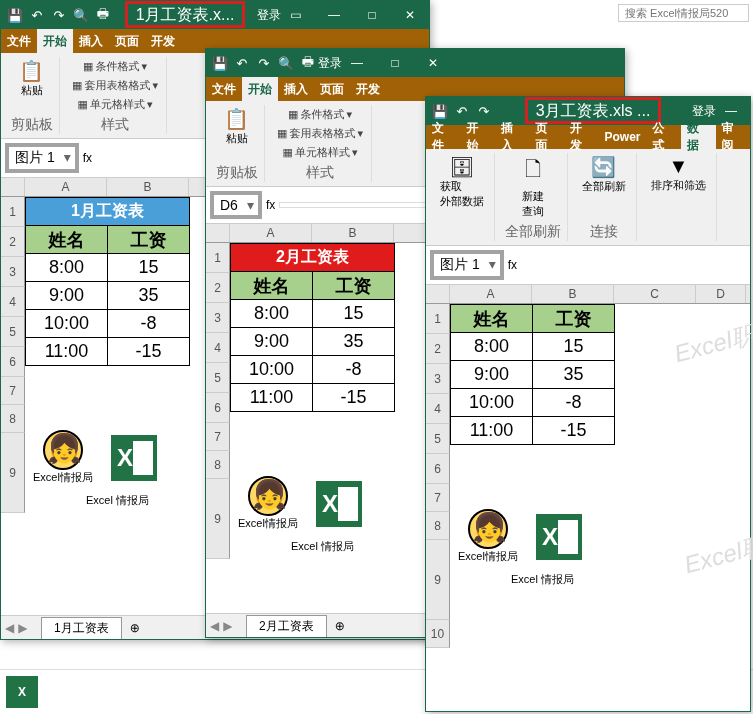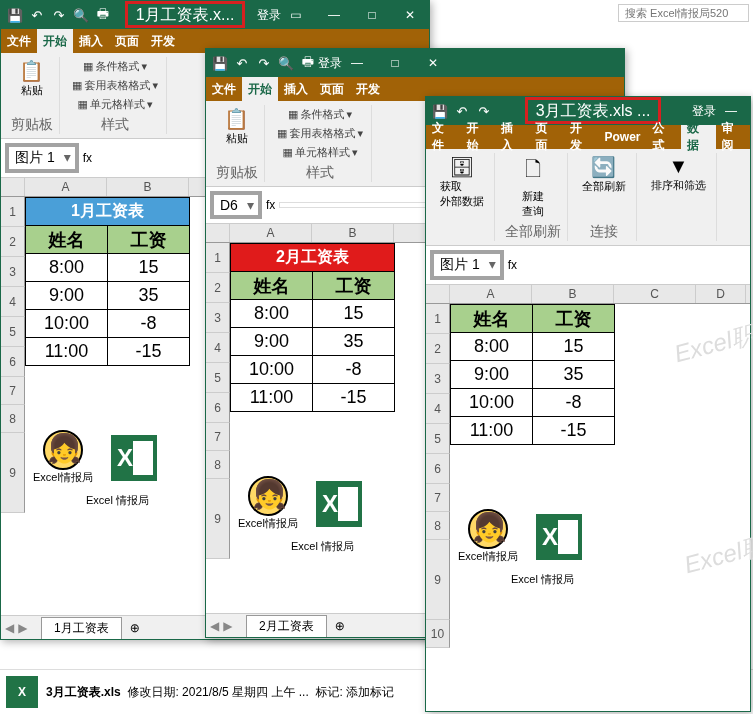--- a/index.html
+++ b/index.html
@@ -405,15 +405,14 @@
       </div>
     </div>
     <div class="watermark" style="top:40px; right:-30px">Excel职场</div>
     <div class="watermark" style="bottom:80px; right:-40px">Excel职场</div>
   </div>
 </div>
 
 <div class="fileinfo" style="z-index:0;">
   <div class="xicon">X</div>
   <div>
-    <div><b>3月工资表.xls</b> &nbsp;<span>修改日期: 2021/8/5 星期四 上午 ...</span> &nbsp;<span>标记: 添加标记</span></div>
   </div>
 </div>
 
 </body></html>

